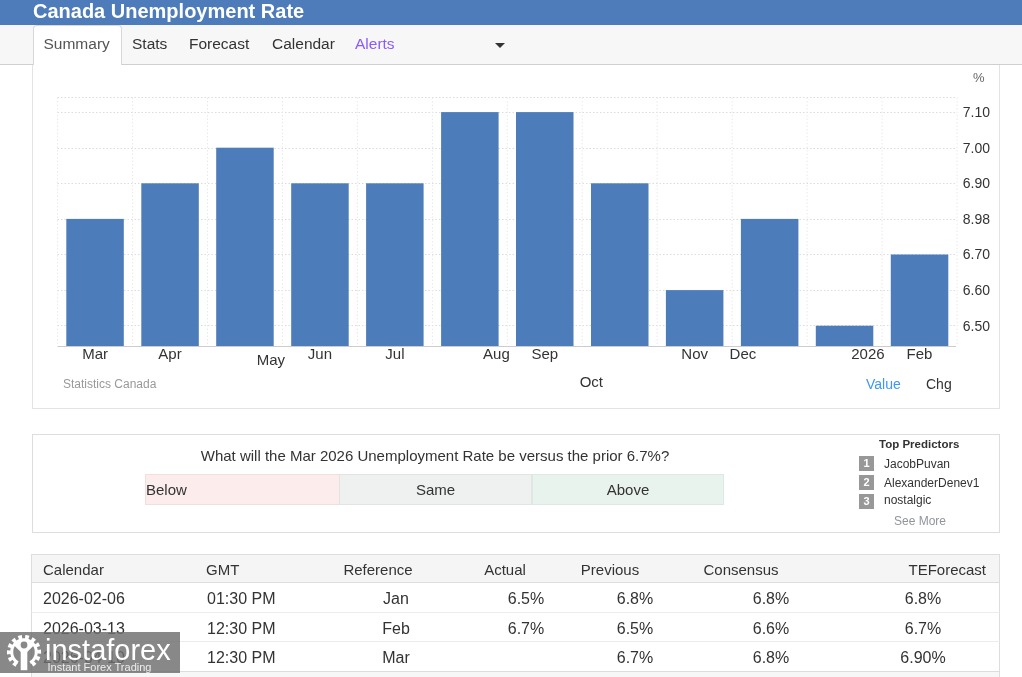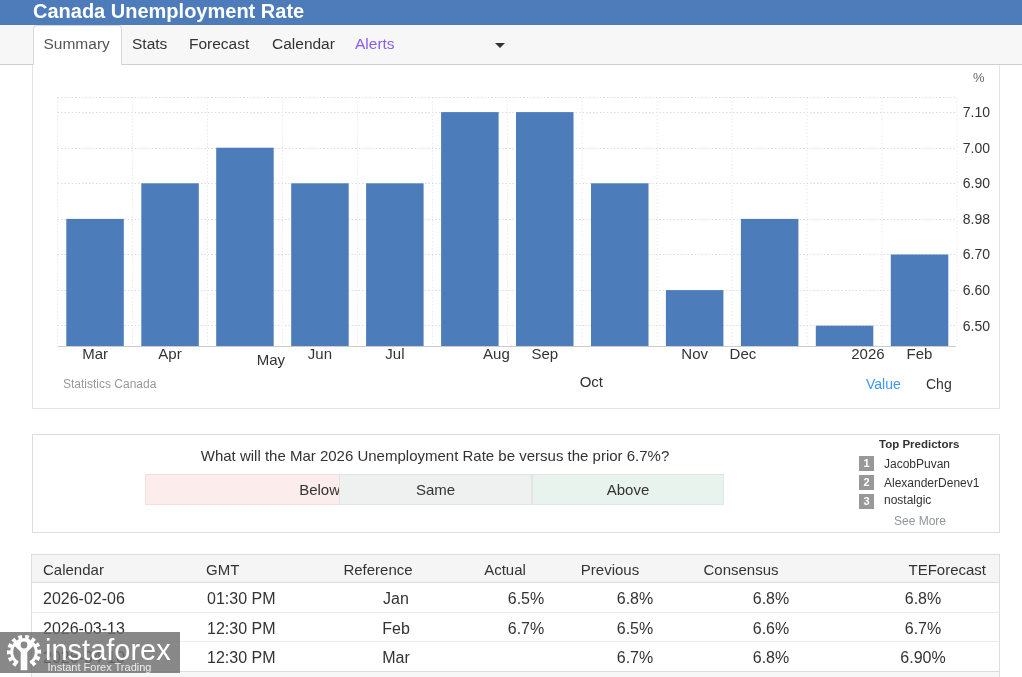--- a/index.html
+++ b/index.html
@@ -72,21 +72,21 @@
   <div class="abs" style="left:879.5px;top:345px;width:80px;text-align:center;font-size:15px;color:#333;">Feb</div>
 
   <div class="abs" style="left:973px;top:70px;font-size:13px;color:#666;">%</div>
 
   <div class="abs" style="left:63px;top:377px;font-size:12px;color:#999;">Statistics Canada</div>
   <div class="abs" style="left:866px;top:376px;font-size:14px;color:#3c97f7;">Value</div>
   <div class="abs" style="left:926px;top:376px;font-size:14px;color:#333;">Chg</div>
 
   <div class="abs" style="left:32px;top:434px;width:968px;height:99px;background:#fff;border:1px solid #ddd;"></div>
   <div class="abs" style="left:145px;top:446.5px;width:580px;text-align:center;font-size:15px;color:#333;">What will the Mar 2026 Unemployment Rate be versus the prior 6.7%?</div>
-  <div class="abs" style="left:145px;top:474px;width:196px;height:31px;background:#fcecec;border:1px solid #f1dede;line-height:29px;text-align:right;font-size:15px;color:#333;">Below</div>
+  <div class="abs" style="left:145px;top:474px;width:196px;height:31px;background:#fcecec;border:1px solid #f1dede;line-height:29px;text-align:left;font-size:15px;color:#333;">Below</div>
   <div class="abs" style="left:339px;top:474px;width:193px;height:31px;background:#eff1f1;border:1px solid #e2e4e4;line-height:29px;text-align:center;font-size:15px;color:#333;">Same</div>
   <div class="abs" style="left:532px;top:474px;width:192px;height:31px;background:#e9f3ed;border:1px solid #dbeae2;line-height:29px;text-align:center;font-size:15px;color:#333;">Above</div>
 
   <div class="abs" style="left:879px;top:438px;font-size:11.5px;font-weight:bold;color:#333;">Top Predictors</div>
   <div class="abs" style="left:859px;top:456px;width:15px;height:15px;background:#989898;color:#fff;font-size:11px;font-weight:bold;text-align:center;line-height:15px;">1</div>
   <div class="abs" style="left:884px;top:457px;font-size:12px;color:#333;">JacobPuvan</div>
   <div class="abs" style="left:859px;top:475px;width:15px;height:15px;background:#989898;color:#fff;font-size:11px;font-weight:bold;text-align:center;line-height:15px;">2</div>
   <div class="abs" style="left:884px;top:475.5px;font-size:12px;color:#333;">AlexanderDenev1</div>
   <div class="abs" style="left:859px;top:494px;width:15px;height:15px;background:#989898;color:#fff;font-size:11px;font-weight:bold;text-align:center;line-height:15px;">3</div>
   <div class="abs" style="left:884px;top:492.5px;font-size:12px;color:#333;">nostalgic</div>

